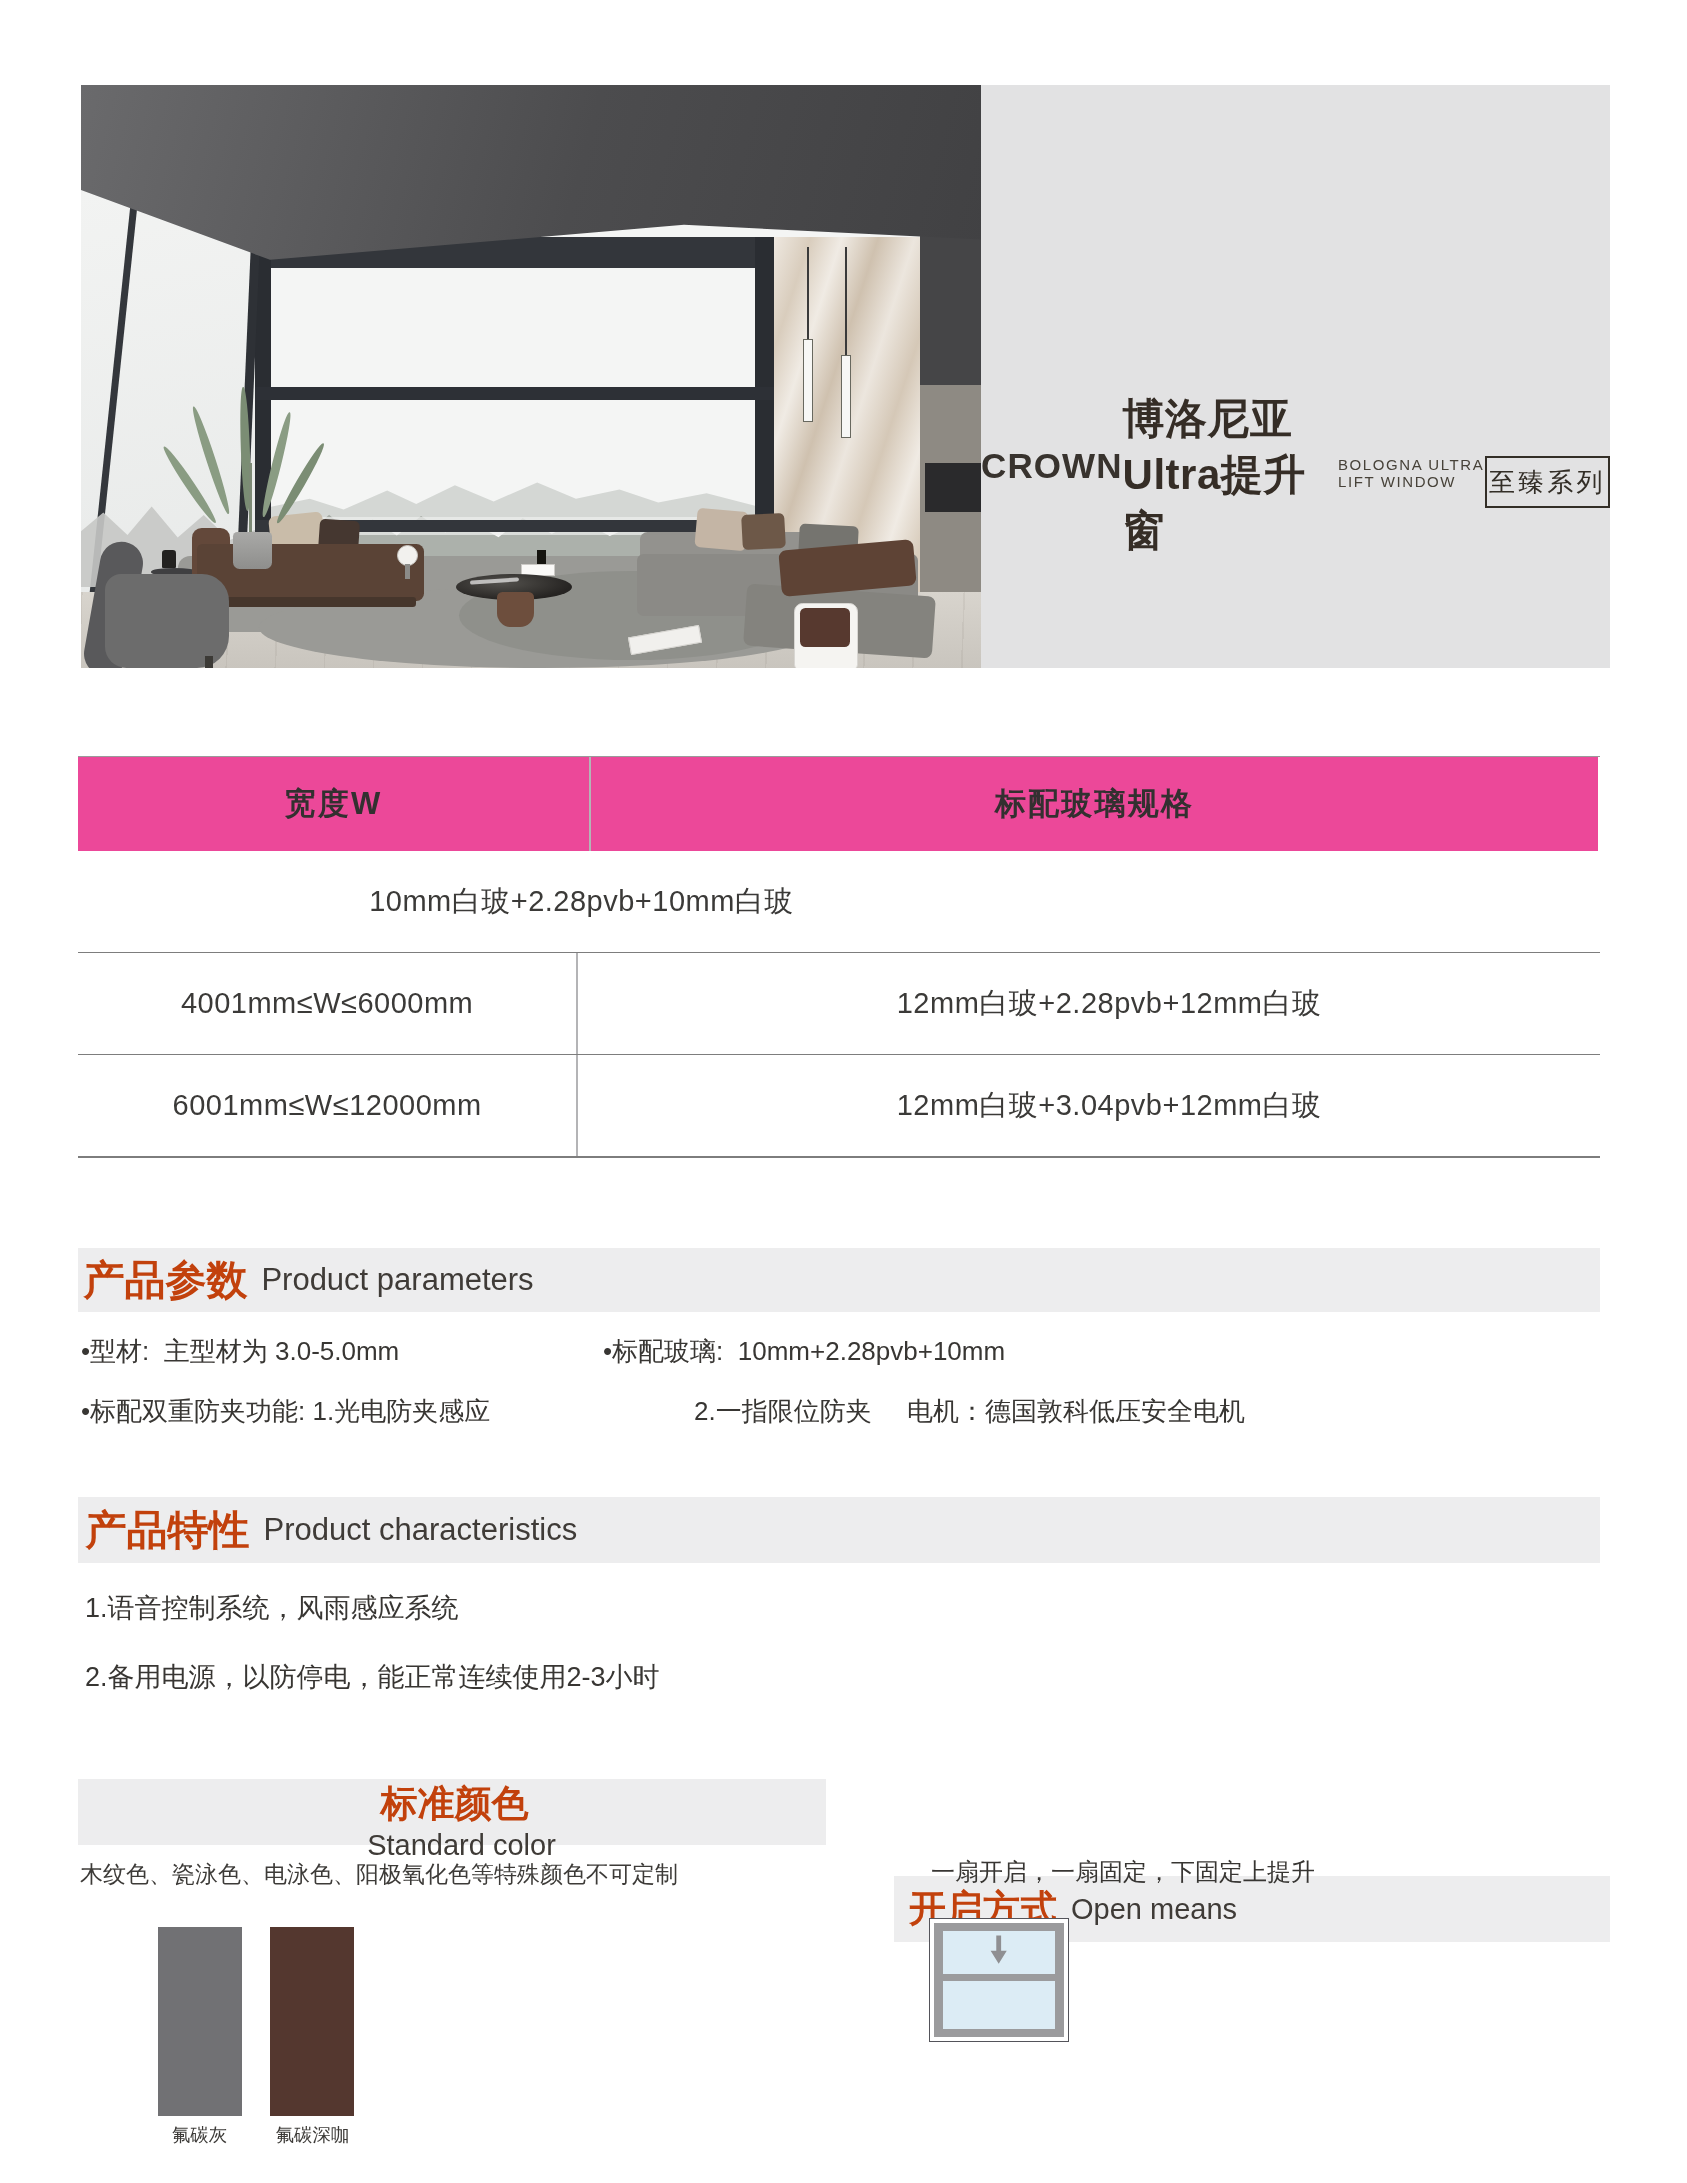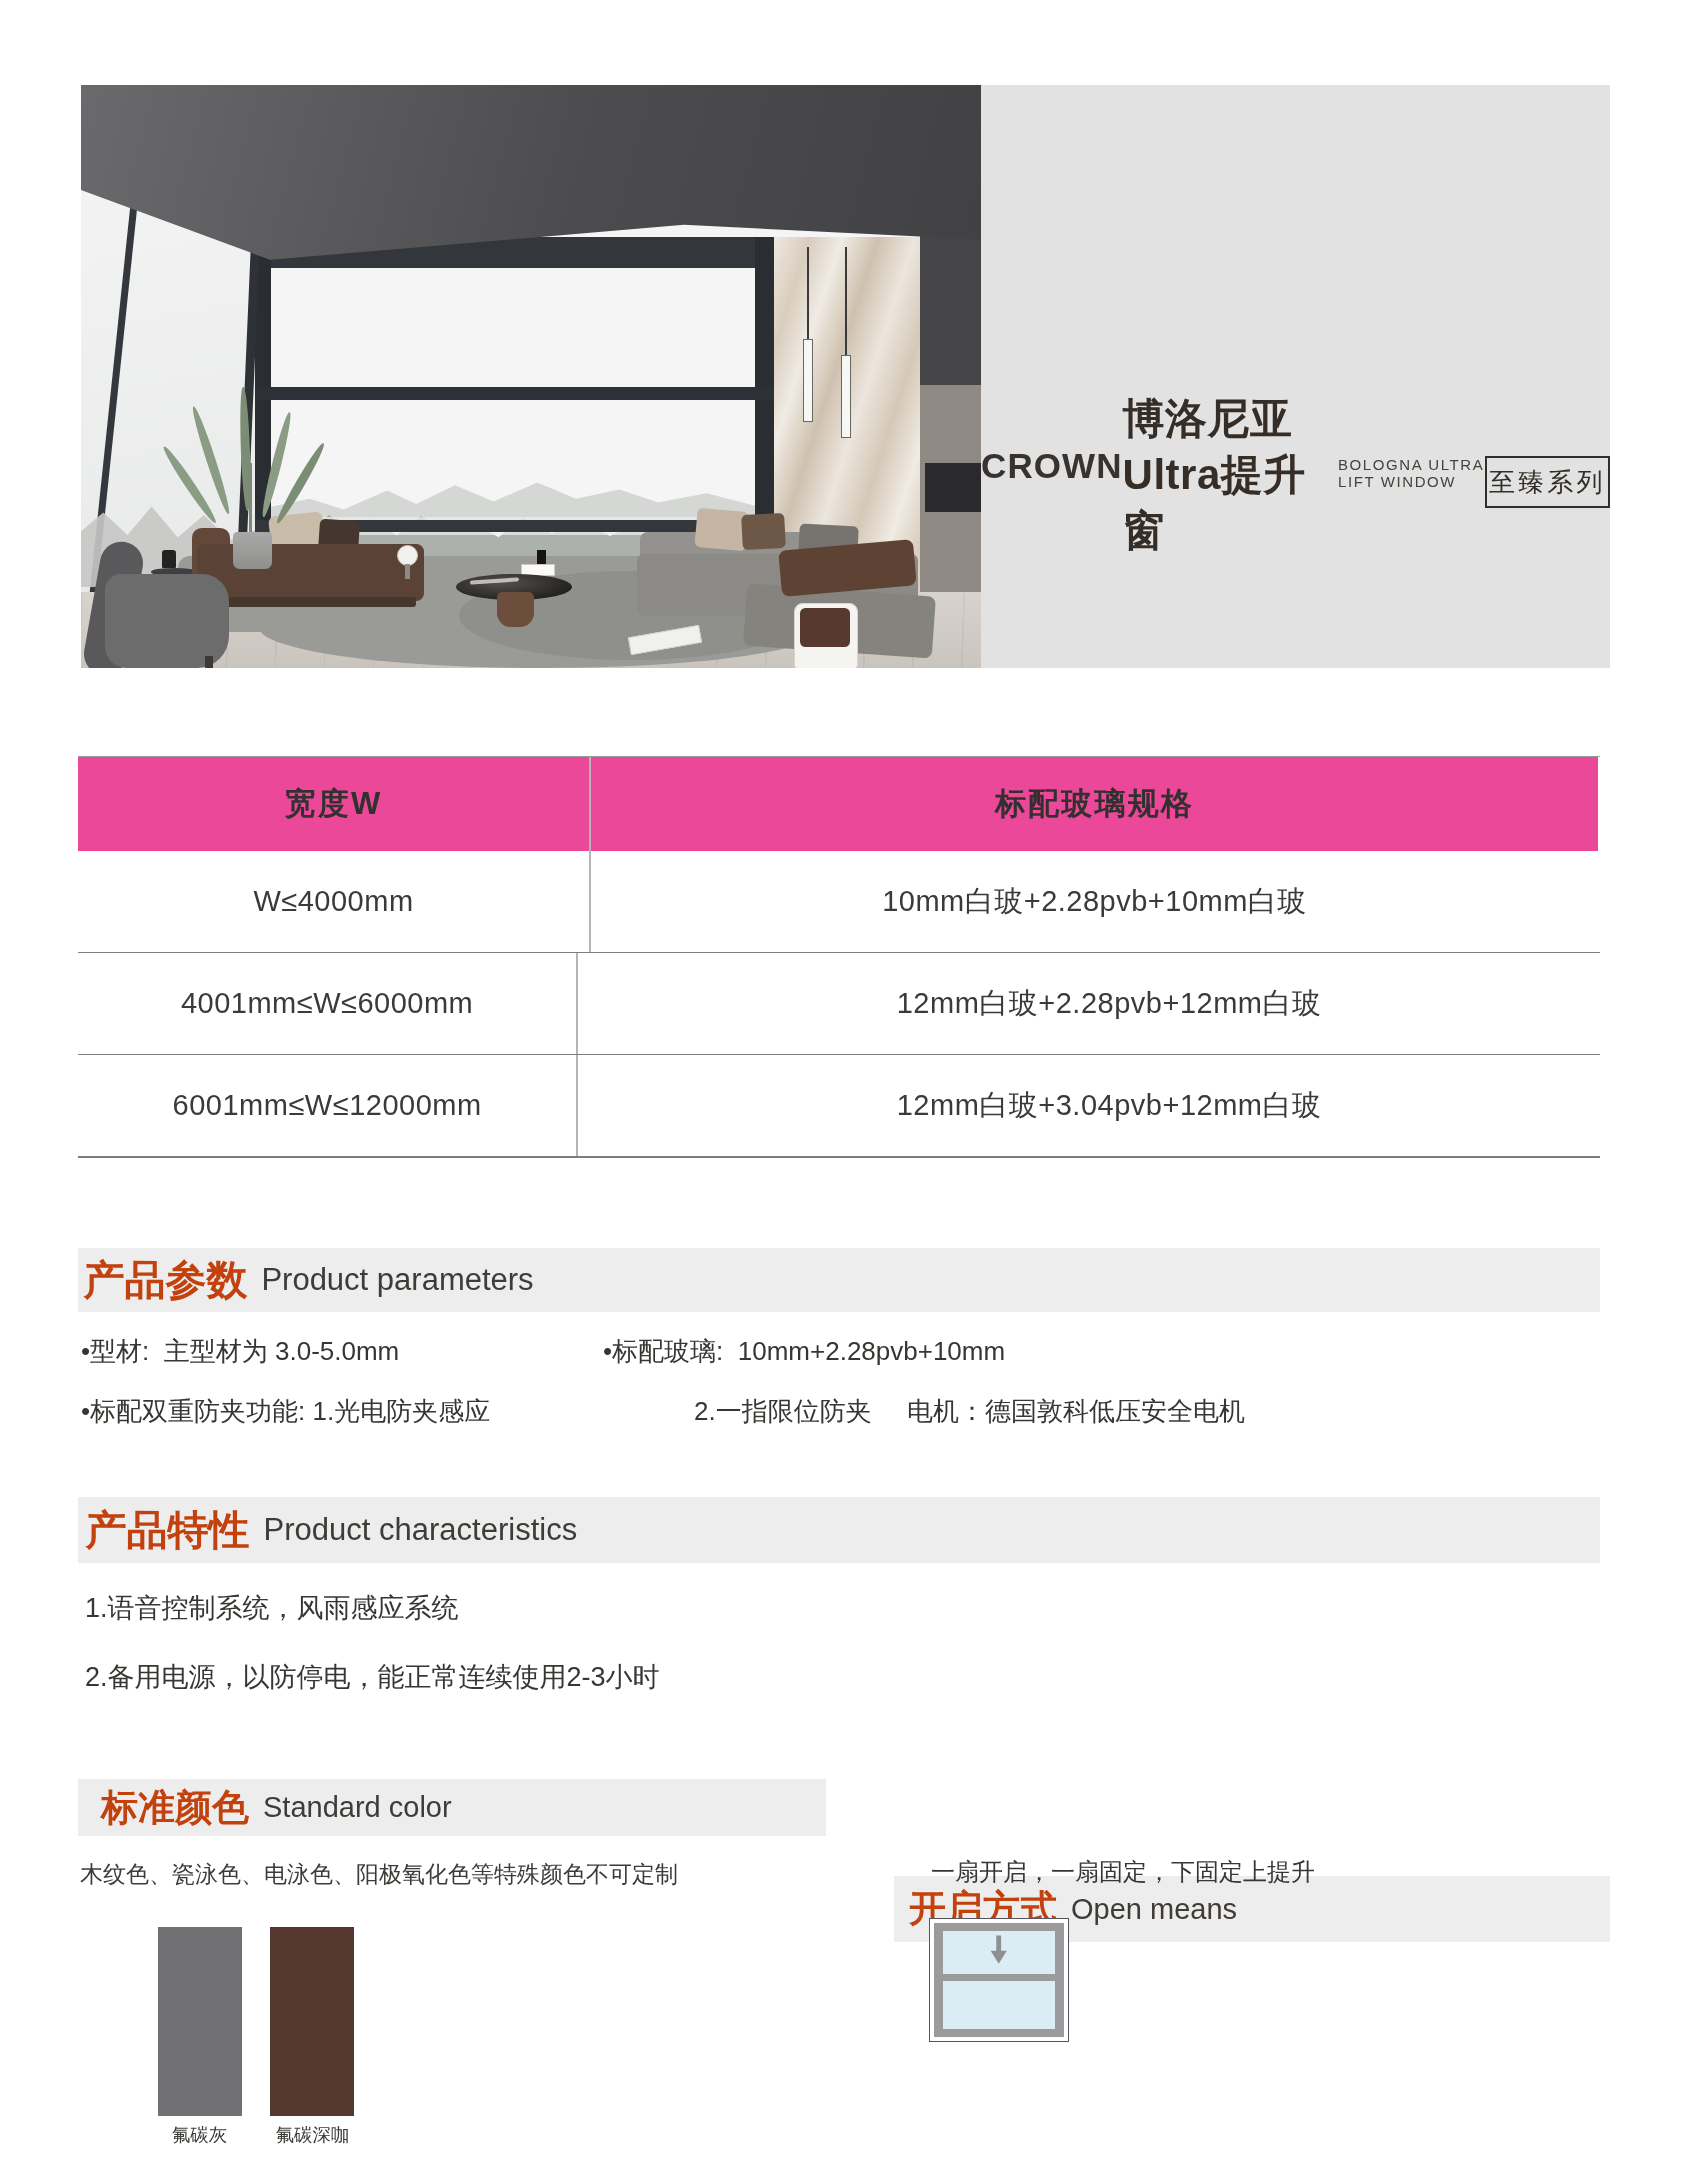--- a/index.html
+++ b/index.html
@@ -99,21 +99,21 @@
   .t-body .t-cell{height:101px;font-size:29px;font-weight:400;color:#3b3a38;letter-spacing:0.5px;}
 
   
   .band{position:absolute;background:#ededee;display:flex;align-items:center;box-sizing:border-box;}
   .band-zh{font-weight:bold;color:#c2410c;}
   .band-en{font-weight:400;color:#3f3b37;margin-left:14px;}
   .band-params{left:78px;top:1248px;width:1522px;height:64px;padding-left:5.4px;}
   .band-chars{left:78px;top:1497px;width:1522px;height:66px;padding-left:7.6px;}
   .band-params .band-zh,.band-chars .band-zh{font-size:41px;}
   .band-params .band-en,.band-chars .band-en{font-size:31px;}
-  .band-color{left:78px;top:1779px;width:748px;height:57px;padding-left:23px;}
+  .band-color{left:78px;top:1779px;width:748px;height:66px;padding-left:5px;flex-direction:column;}
   .band-open{left:894px;top:1876px;width:716px;height:66px;padding-left:15px;}
   .band-color .band-zh,.band-open .band-zh{font-size:37px;}
   .band-color .band-en,.band-open .band-en{font-size:29px;}
 
   .param-line{position:absolute;font-size:26px;color:#383633;white-space:pre;}
   .char-item{position:absolute;font-size:27px;color:#383633;}
   .color-note{position:absolute;left:80px;top:1859px;font-size:23px;color:#3d3b38;}
   .open-note{position:absolute;left:931px;top:1856px;font-size:24px;color:#383633;}
 
   
@@ -206,21 +206,20 @@
     </div>
   </section>
 
   <section class="spec-table">
     <div class="t-row t-head">
       <div class="t-cell t-c1">宽度W</div>
       <div class="t-cell t-c2">标配玻璃规格</div>
     </div>
     <div class="t-body">
       <div class="t-row">
-        <div class="t-cell t-c1">W≤4000mm</div>
         <div class="t-cell t-c2">10mm白玻+2.28pvb+10mm白玻</div>
       </div>
       <div class="t-row">
         <div class="t-cell t-c1">4001mm≤W≤6000mm</div>
         <div class="t-cell t-c2">12mm白玻+2.28pvb+12mm白玻</div>
       </div>
       <div class="t-row">
         <div class="t-cell t-c1">6001mm≤W≤12000mm</div>
         <div class="t-cell t-c2">12mm白玻+3.04pvb+12mm白玻</div>
       </div>

